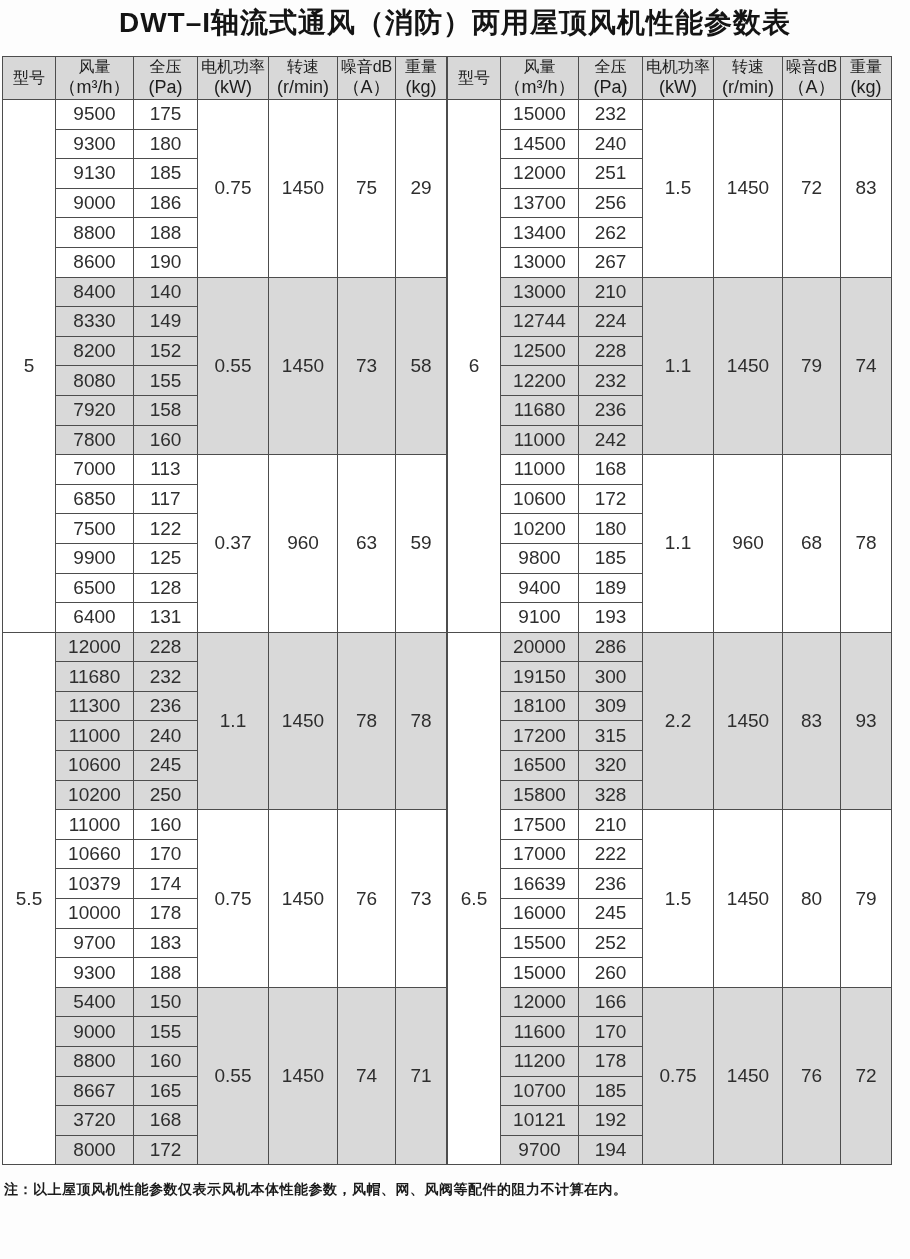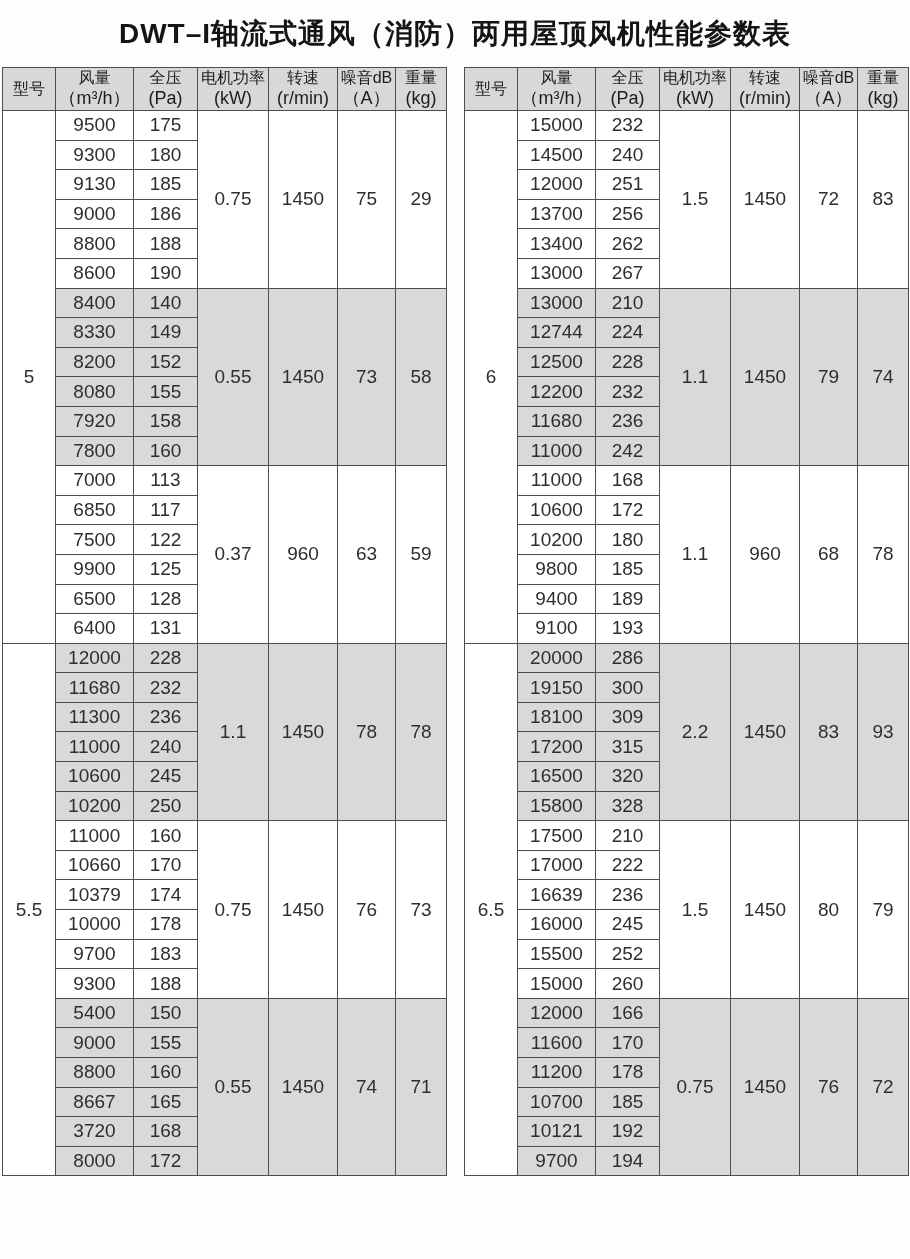--- a/index.html
+++ b/index.html
@@ -10,27 +10,26 @@
     font-family:"Liberation Sans","DejaVu Sans",sans-serif;
     color:#262626;
   }
   .page { width:910px; height:1259px; overflow:hidden; position:relative; }
 
   .title {
     text-align:center;
     font-size:28px;
     font-weight:bold;
     color:#141414;
-    padding-top:15px;
+    padding-top:4px;
     letter-spacing:1px;
   }
 
   .tables {
     display:flex;
-    gap:17px;
     margin:14px 0 0 2px;
   }
 
   table.spec-table {
     border-collapse:collapse;
     table-layout:fixed;
     width:444px;
     border:1px solid #3f3f3f;
   }
   .spec-table th, .spec-table td {
@@ -501,14 +500,15 @@
           </tr>
           <tr>
             <td class="num shaded">9700</td>
             <td class="num shaded">194</td>
           </tr>
         </tbody>
     </table>
 
   </div>
 
+  <div class="note">注：以上屋顶风机性能参数仅表示风机本体性能参数，风帽、网、风阀等配件的阻力不计算在内。</div>
 
 </div>
 
 </body></html>

